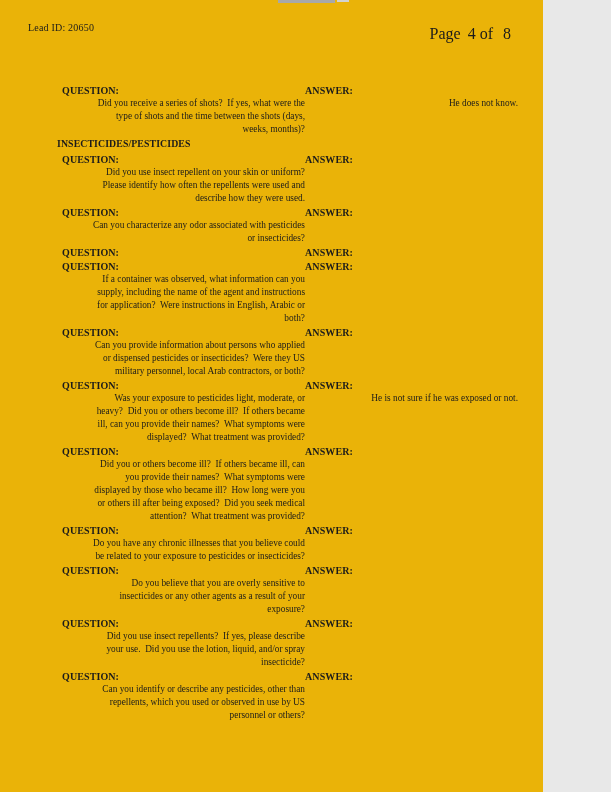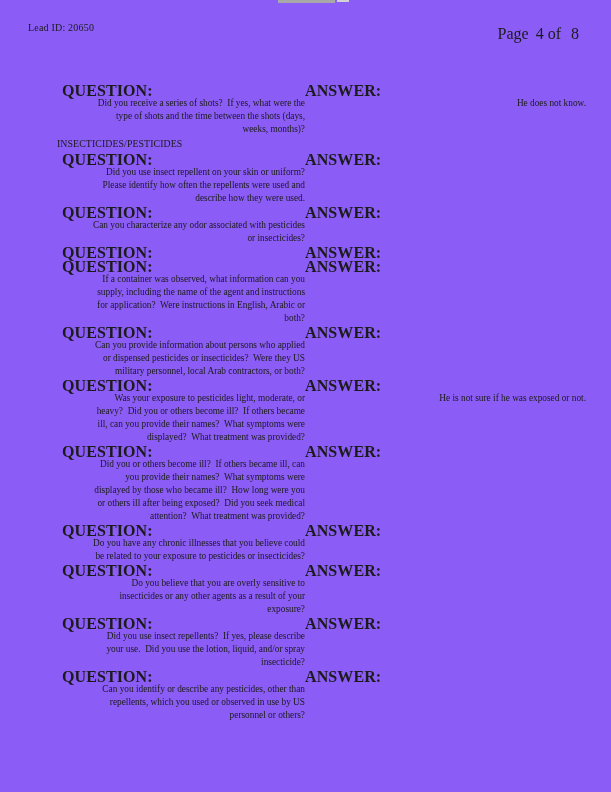--- a/index.html
+++ b/index.html
@@ -2,23 +2,23 @@
 <html><head>
 <meta charset="utf-8">
 <style>
   html, body {
     margin: 0;
     padding: 0;
     background: #e8e8e8;
   }
   .page {
     position: relative;
-    width: 611px;
+    width: 543px;
     height: 792px;
-    background: #8b5cf6;
+    background: #eab308;
     font-family: "Liberation Serif", "DejaVu Serif", serif;
     color: #1b1b1b;
     overflow: hidden;
   }
   
   .scan-mark {
     position: absolute;
     left: 278px;
     top: 0;
     width: 57px;
@@ -57,32 +57,32 @@
     top: 84px;
     right: 25px;
   }
   .qa-row {
     display: grid;
     grid-template-columns: 243px 1fr;
     margin-bottom: 1px;
   }
   .q-label, .a-label {
     font-weight: bold;
-    font-size: 16px;
+    font-size: 10px;
     line-height: 13px;
     letter-spacing: 0.1px;
   }
   .q-text, .a-text {
     font-size: 9.3px;
     line-height: 13px;
     white-space: pre;
     text-align: right;
   }
   .section-header {
-    font-weight: normal;
+    font-weight: bold;
     font-size: 9.8px;
     line-height: 13px;
     margin: 1px 0 3px -5px;
     letter-spacing: 0.1px;
   }
 </style>
 </head>
 <body>
 
 <div class="page">

